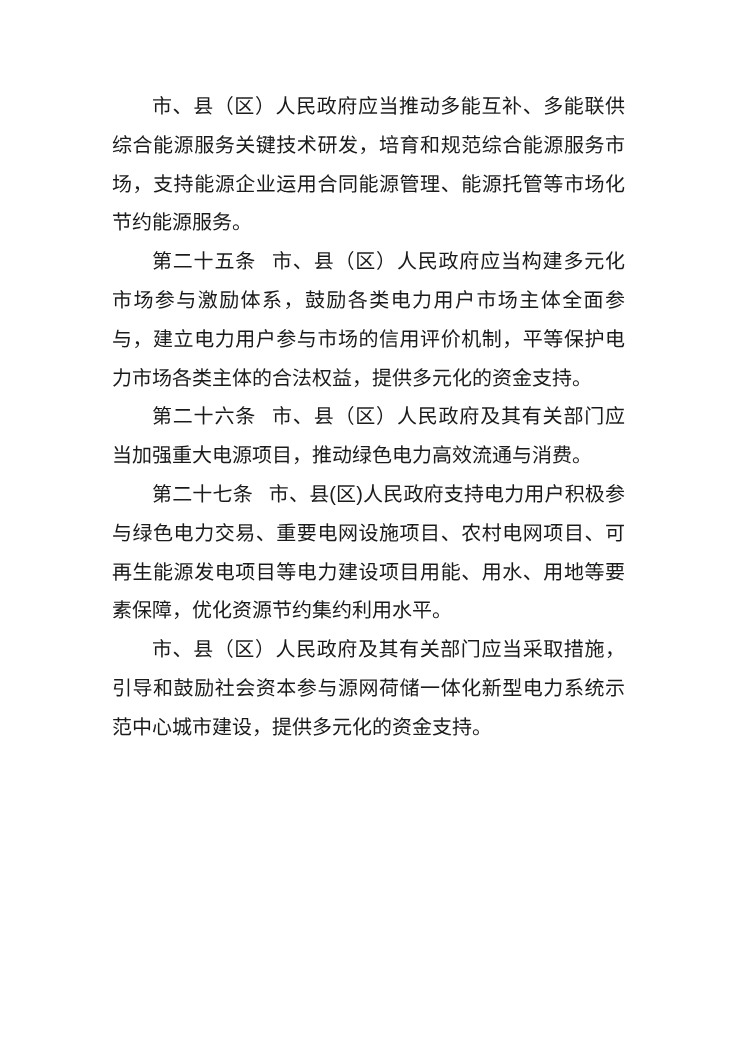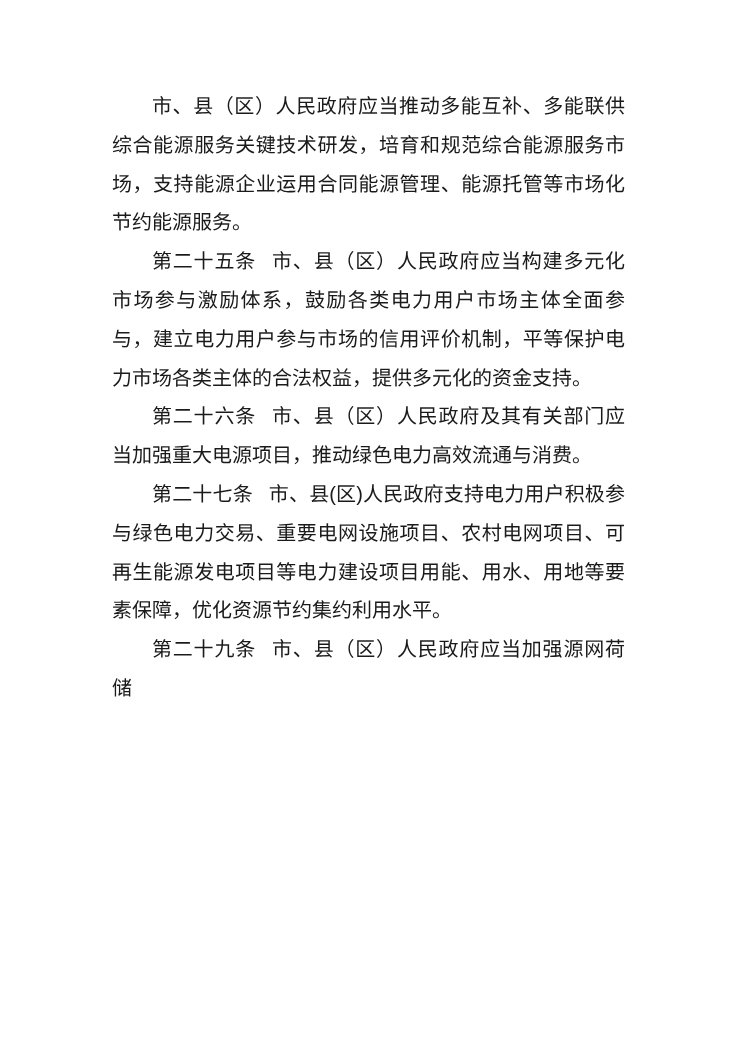--- a/index.html
+++ b/index.html
@@ -48,17 +48,17 @@
 
     <p class="para"><span>市、县（区）人民政府应当推动多能互补、多能联供综合能源服务关键技术研发，培育和规范综合能源服务市场，支持能源企业运用合同能源管理、能源托管等市场化节约能源服务。</span></p>
 
     <p class="para"><span class="head">第二十五条</span><span>市、县（区）人民政府应当构建多元化市场参与激励体系，鼓励各类电力用户市场主体全面参与，建立电力用户参与市场的信用评价机制，平等保护电力市场各类主体的合法权益，提供多元化的资金支持。</span></p>
 
     <p class="para"><span class="head">第二十六条</span><span>市、县（区）人民政府及其有关部门应当加强重大电源项目，推动绿色电力高效流通与消费。</span></p>
 
     <p class="para"><span class="head">第二十七条</span><span>市、县(区)人民政府支持电力用户积极参与绿色电力交易、重要电网设施项目、农村电网项目、可再生能源发电项目等电力建设项目用能、用水、用地等要素保障，优化资源节约集约利用水平。</span></p>
 
 
+    <p class="para"><span>市、县（区）人民政府及其有关部门应当采取措施，引导和鼓励社会资本参与源网荷储一体化新型电力系统示范中心城市建设，提供多元化的资金支持。</span></p>
 
-    <p class="para"><span class="head">第二十九条</span><span>市、县（区）人民政府应当加强源网荷储</span></p>
 
   </div>
 </div>
 
 </body></html>

